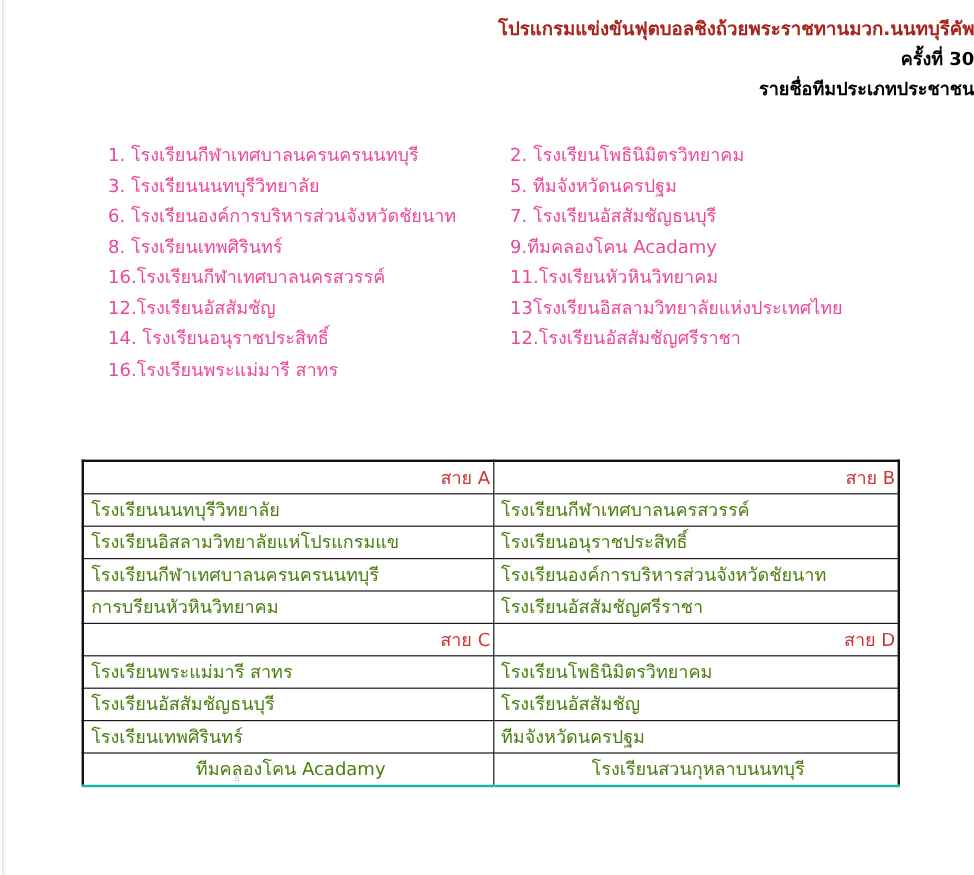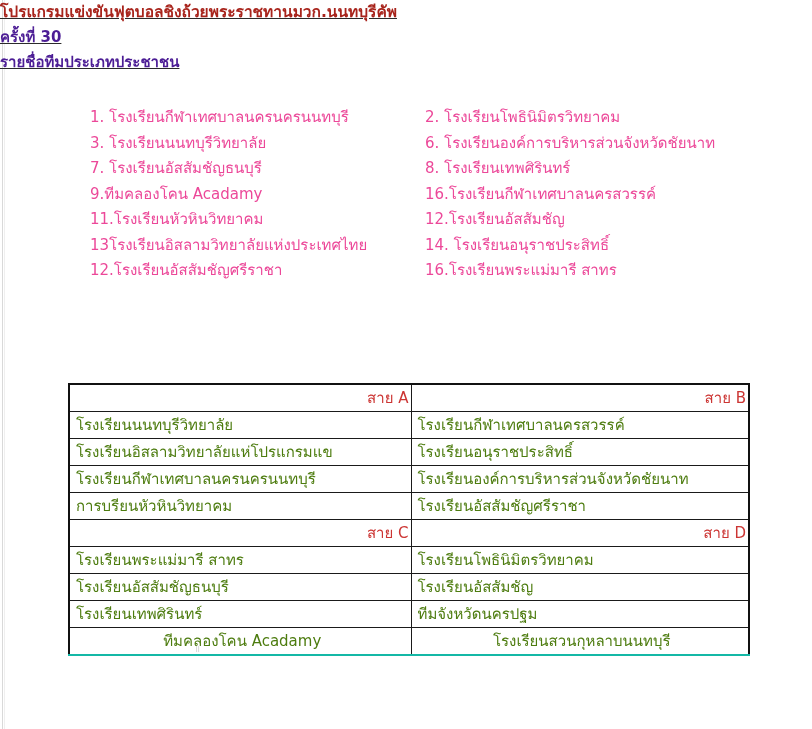--- a/index.html
+++ b/index.html
@@ -10,26 +10,26 @@
     color: #2b2b2b;
     overflow: hidden;
     position: relative;
   }
   .page-edge {
     position: absolute; left: 2px; top: 0; width: 3px; height: 729px;
     border-left: 1px solid #d9d9d9; border-right: 1px solid #efefef;
   }
   .doc { position: relative; width: 812px; height: 729px; }
 
-  .title-block { padding-top: 0; text-align: left; text-decoration: underline; }
+  .title-block { padding-top: 12px; text-align: right; }
   .title-block .t1 {
     color: #a8241c; font-weight: bold; font-size: 15.5px; line-height: 25px;
   }
   .title-block .t2, .title-block .t3 {
-    color: #4c1d95; font-weight: bold; font-size: 15px; line-height: 25px;
+    color: #000000; font-weight: bold; font-size: 15px; line-height: 25px;
   }
 
   .team-list {
     margin-top: 30px;
     padding-left: 90px;
     display: grid;
     grid-template-columns: 335px auto;
     column-gap: 0;
   }
   .team-list .cell {
@@ -81,20 +81,21 @@
   <div class="title-block">
     <div class="t1">โปรแกรมแข่งขันฟุตบอลชิงถ้วยพระราชทานมวก.นนทบุรีคัพ</div>
     <div class="t2">ครั้งที่ 30</div>
     <div class="t3">รายชื่อทีมประเภทประชาชน</div>
   </div>
 
   <div class="team-list">
     <div class="cell">1. โรงเรียนกีฬาเทศบาลนครนครนนทบุรี</div>
     <div class="cell">2. โรงเรียนโพธินิมิตรวิทยาคม</div>
     <div class="cell">3. โรงเรียนนนทบุรีวิทยาลัย</div>
+    <div class="cell">5. ทีมจังหวัดนครปฐม</div>
     <div class="cell">6. โรงเรียนองค์การบริหารส่วนจังหวัดชัยนาท</div>
     <div class="cell">7. โรงเรียนอัสสัมชัญธนบุรี</div>
     <div class="cell">8. โรงเรียนเทพศิรินทร์</div>
     <div class="cell">9.ทีมคลองโคน Acadamy</div>
     <div class="cell">16.โรงเรียนกีฬาเทศบาลนครสวรรค์</div>
     <div class="cell">11.โรงเรียนหัวหินวิทยาคม</div>
     <div class="cell">12.โรงเรียนอัสสัมชัญ</div>
     <div class="cell">13โรงเรียนอิสลามวิทยาลัยแห่งประเทศไทย</div>
     <div class="cell">14. โรงเรียนอนุราชประสิทธิ์</div>
     <div class="cell">12.โรงเรียนอัสสัมชัญศรีราชา</div>

